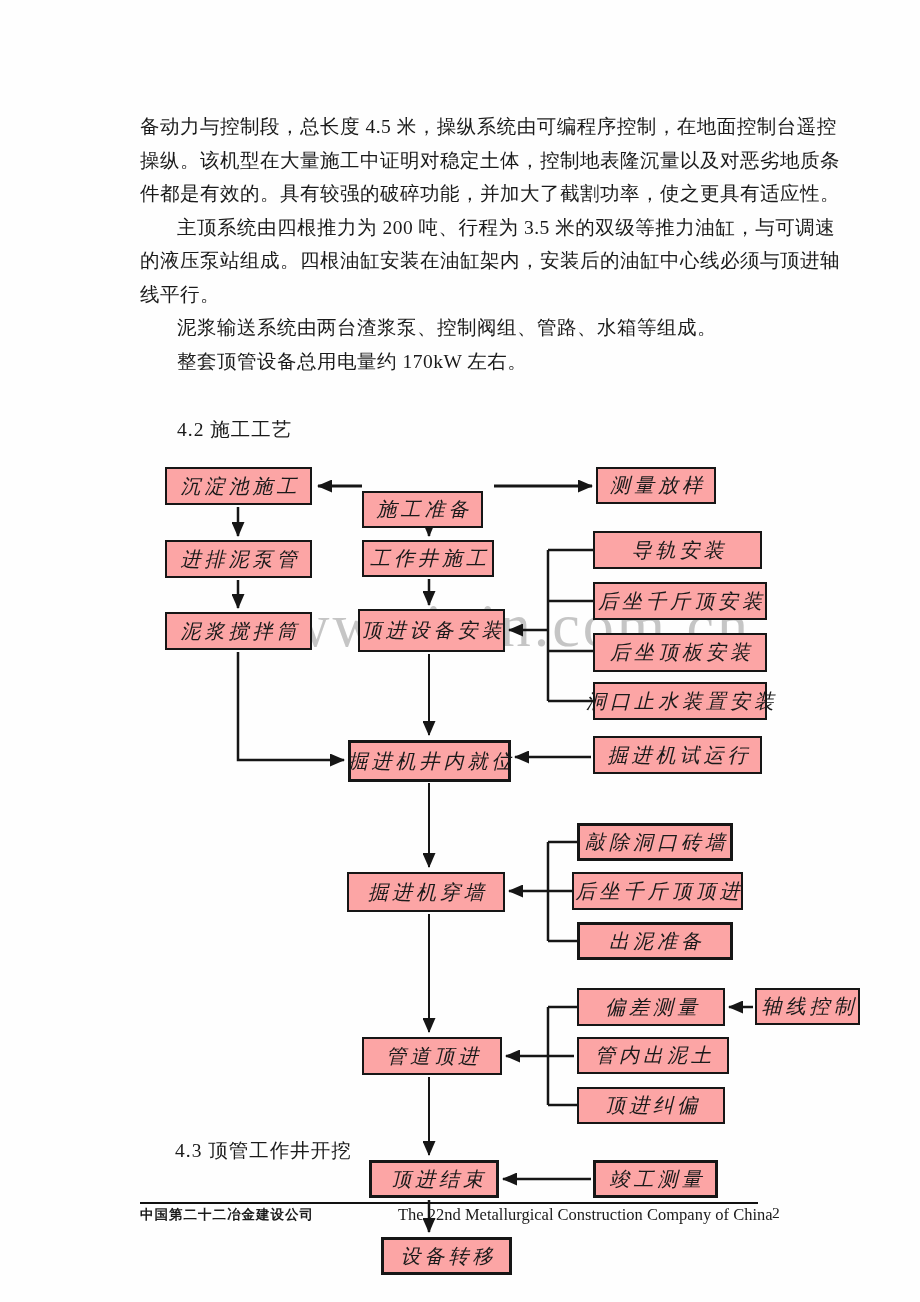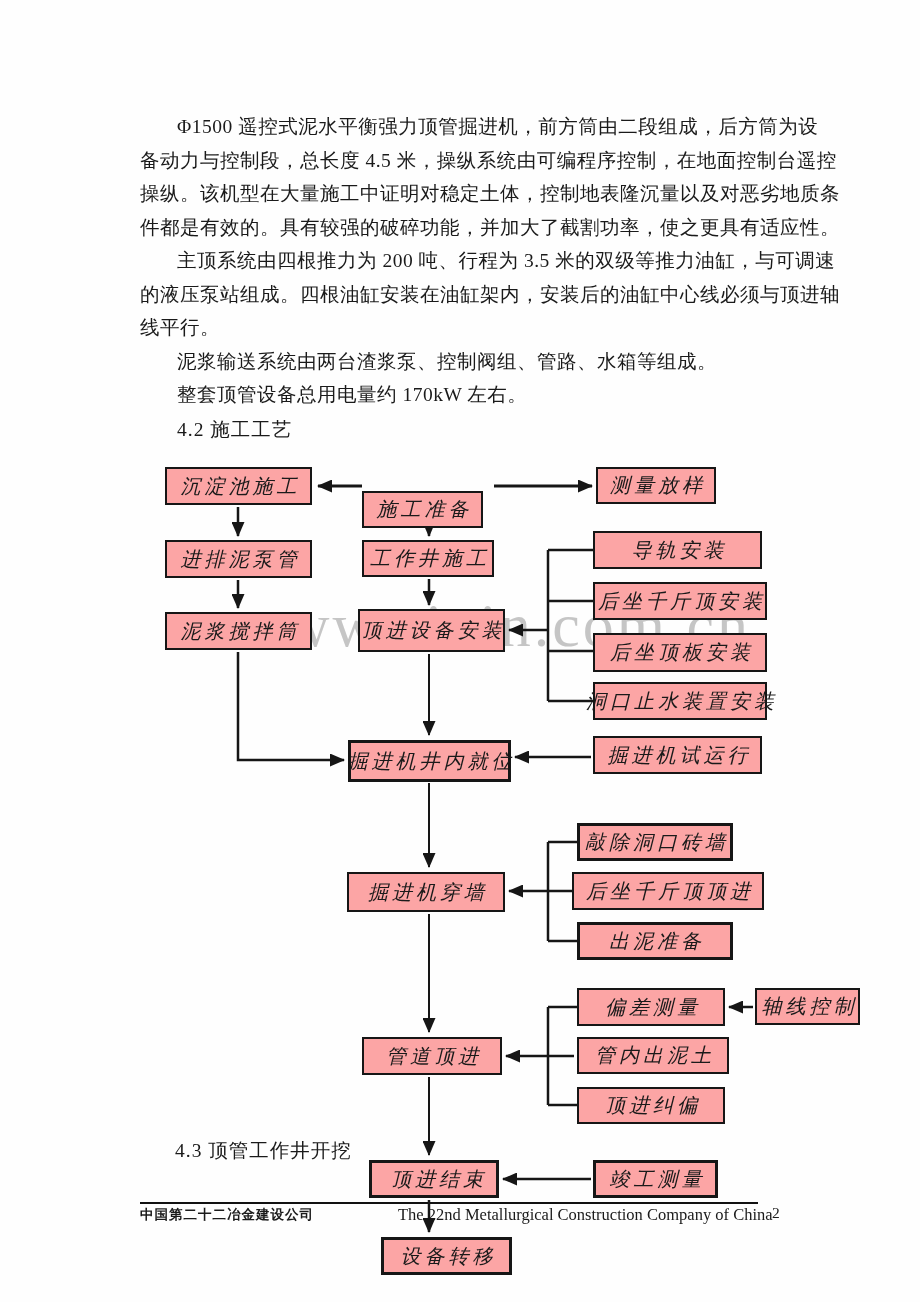--- a/index.html
+++ b/index.html
@@ -41,21 +41,20 @@
   }
   .footer-en{position:absolute;left:398px;top:1205px;font-size:16.5px;}
   .footer-page{position:absolute;left:772px;top:1204px;font-size:15.5px;}
 </style>
 </head>
 <body>
 
 <div class="page">
 
   <div class="textblock">
-    <div class="bl ind">Φ1500 遥控式泥水平衡强力顶管掘进机，前方筒由二段组成，后方筒为设</div>
     <div class="bl">备动力与控制段，总长度 4.5 米，操纵系统由可编程序控制，在地面控制台遥控</div>
     <div class="bl">操纵。该机型在大量施工中证明对稳定土体，控制地表隆沉量以及对恶劣地质条</div>
     <div class="bl">件都是有效的。具有较强的破碎功能，并加大了截割功率，使之更具有适应性。</div>
     <div class="bl ind">主顶系统由四根推力为 200 吨、行程为 3.5 米的双级等推力油缸，与可调速</div>
     <div class="bl">的液压泵站组成。四根油缸安装在油缸架内，安装后的油缸中心线必须与顶进轴</div>
     <div class="bl">线平行。</div>
     <div class="bl ind">泥浆输送系统由两台渣浆泵、控制阀组、管路、水箱等组成。</div>
     <div class="bl ind">整套顶管设备总用电量约 170kW 左右。</div>
   </div>
 
@@ -118,21 +117,21 @@
   <div class="node" style="left:593px;top:531px;width:169px;height:38px;">导轨安装</div>
   <div class="node" style="left:593px;top:582px;width:174px;height:38px;">后坐千斤顶安装</div>
   <div class="node" style="left:165px;top:612px;width:147px;height:38px;">泥浆搅拌筒</div>
   <div class="node" style="left:358px;top:609px;width:147px;height:43px;">顶进设备安装</div>
   <div class="node" style="left:593px;top:633px;width:174px;height:39px;">后坐顶板安装</div>
   <div class="node" style="left:593px;top:682px;width:174px;height:38px;">洞口止水装置安装</div>
   <div class="node thick" style="left:348px;top:740px;width:163px;height:42px;">掘进机井内就位</div>
   <div class="node" style="left:593px;top:736px;width:169px;height:38px;">掘进机试运行</div>
   <div class="node thick" style="left:577px;top:823px;width:156px;height:38px;">敲除洞口砖墙</div>
   <div class="node" style="left:347px;top:872px;width:158px;height:40px;">掘进机穿墙</div>
-  <div class="node" style="left:572px;top:872px;width:192px;height:38px;">后坐千斤顶顶进</div>
+  <div class="node" style="left:572px;top:872px;width:171px;height:38px;">后坐千斤顶顶进</div>
   <div class="node thick" style="left:577px;top:922px;width:156px;height:38px;">出泥准备</div>
   <div class="node" style="left:577px;top:988px;width:148px;height:38px;">偏差测量</div>
   <div class="node" style="left:755px;top:988px;width:105px;height:37px;">轴线控制</div>
   <div class="node" style="left:362px;top:1037px;width:140px;height:38px;">管道顶进</div>
   <div class="node" style="left:577px;top:1037px;width:152px;height:37px;">管内出泥土</div>
   <div class="node" style="left:577px;top:1087px;width:148px;height:37px;">顶进纠偏</div>
   <div class="node thick" style="left:369px;top:1160px;width:130px;height:38px;padding-left:6px;">顶进结束</div>
   <div class="node thick" style="left:593px;top:1160px;width:125px;height:38px;">竣工测量</div>
   <div class="node thick" style="left:369px;top:1237px;width:131px;height:38px;margin-left:12px;">设备转移</div>
 

